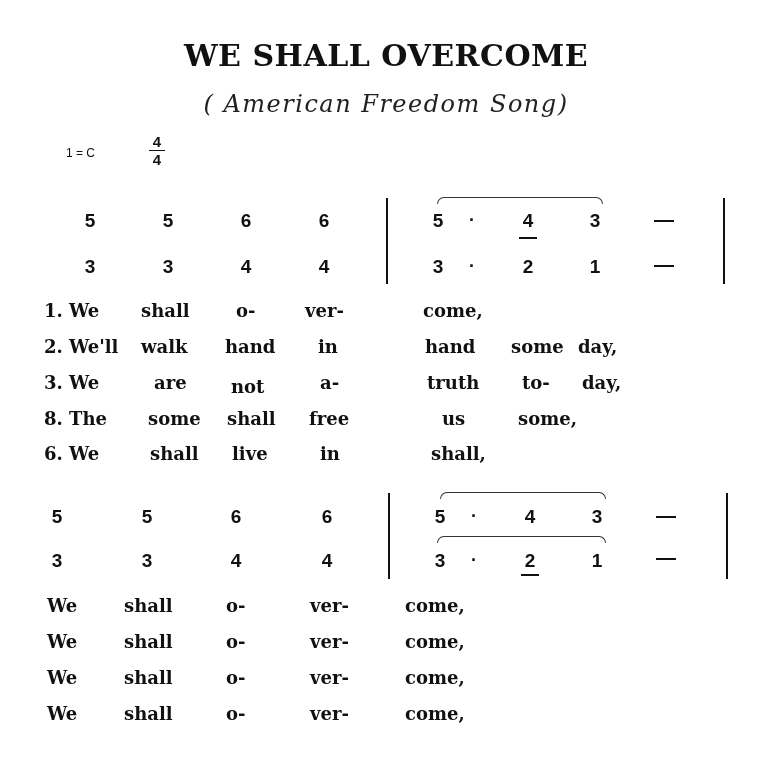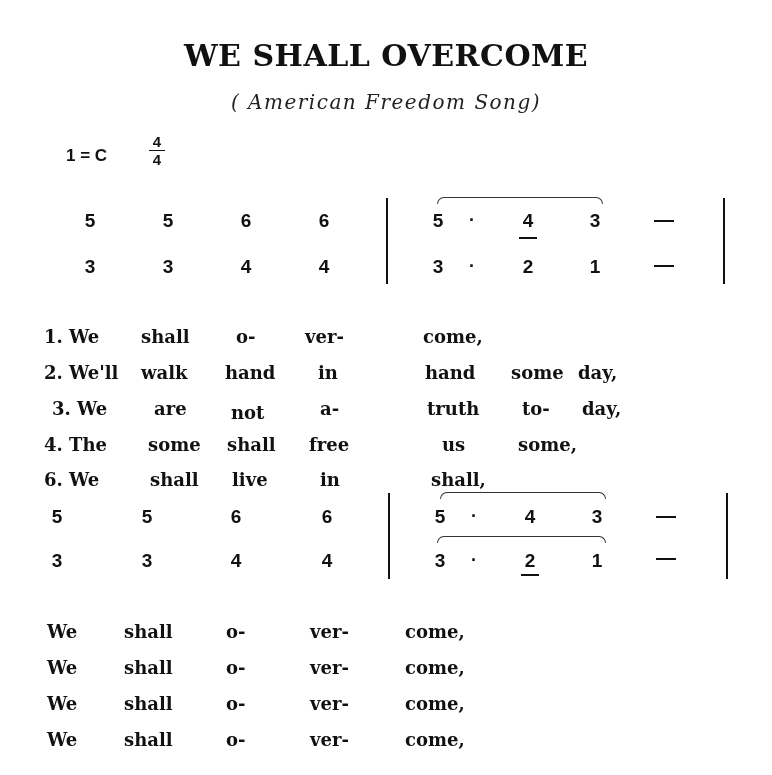--- a/index.html
+++ b/index.html
@@ -5,46 +5,46 @@
   html, body { margin: 0; padding: 0; background: #ffffff; }
   body { width: 772px; height: 775px; position: relative; overflow: hidden; color: #111; }
   .abs { position: absolute; }
   .title {
     left: 0; width: 772px; top: 38px; text-align: center;
     font-family: "DejaVu Serif", serif; font-weight: bold; font-size: 30px;
     letter-spacing: 0.5px; color: #111;
   }
   .subtitle {
     left: 0; width: 772px; top: 90px; text-align: center;
-    font-family: "DejaVu Serif", serif; font-style: italic; font-size: 20px;
+    font-family: "DejaVu Serif", serif; font-style: italic; font-size: 24px;
     letter-spacing: 1.5px; color: #222;
   }
   .key {
     left: 66px; top: 146px; font-family: "Liberation Sans", sans-serif;
-    font-weight: bold; font-size: 17px; color: #111;
+    font-weight: normal; font-size: 12px; color: #111;
   }
   .timesig {
     left: 148px; top: 133px; width: 18px; text-align: center;
     font-family: "Liberation Sans", sans-serif; font-weight: bold; font-size: 15px; line-height: 17px;
   }
   .timesig .line { border-top: 1.5px solid #111; margin: 0 1px; }
   .note {
     font-family: "Liberation Sans", sans-serif; font-weight: bold; font-size: 19px;
     width: 20px; text-align: center; color: #111;
   }
   .dot { font-family: "Liberation Sans", sans-serif; font-weight: bold; font-size: 18px; width: 12px; text-align: center; }
   .dash { height: 2px; width: 20px; background: #111; }
   .bar { width: 2px; background: #111; }
   .ul { height: 2px; background: #111; width: 18px; }
   .slur {
     border-top: 1.5px solid #333; border-left: 1.5px solid #333; border-right: 1.5px solid #333;
     border-radius: 8px 8px 0 0; height: 6px;
   }
   .lyric {
-    font-family: "DejaVu Serif", serif; font-size: 18px; color: #111; white-space: nowrap; margin-top: 26px;
+    font-family: "DejaVu Serif", serif; font-size: 18px; color: #111; white-space: nowrap;
   }
   .lyric.b { font-weight: bold; }
 </style>
 </head>
 <body>
 
 <div class="abs title">WE SHALL OVERCOME</div>
 <div class="abs subtitle">( American Freedom Song)</div>
 
 <div class="abs key">1 = C</div>
@@ -87,29 +87,29 @@
   <div class="abs lyric b" style="left:423px;top:300px">come,</div>
 
   <div class="abs lyric b" style="left:44px;top:336px">2. We'll</div>
   <div class="abs lyric b" style="left:141px;top:336px">walk</div>
   <div class="abs lyric b" style="left:225px;top:336px">hand</div>
   <div class="abs lyric b" style="left:318px;top:336px">in</div>
   <div class="abs lyric b" style="left:425px;top:336px">hand</div>
   <div class="abs lyric b" style="left:511px;top:336px">some</div>
   <div class="abs lyric b" style="left:578px;top:336px">day,</div>
 
-  <div class="abs lyric b" style="left:52px;top:372px">3. We</div>
+  <div class="abs lyric b" style="left:44px;top:372px">3. We</div>
   <div class="abs lyric b" style="left:154px;top:372px">are</div>
   <div class="abs lyric b" style="left:231px;top:376px">not</div>
   <div class="abs lyric b" style="left:320px;top:372px">a-</div>
   <div class="abs lyric b" style="left:427px;top:372px">truth</div>
   <div class="abs lyric b" style="left:522px;top:372px">to-</div>
   <div class="abs lyric b" style="left:582px;top:372px">day,</div>
 
-  <div class="abs lyric b" style="left:44px;top:408px">4. The</div>
+  <div class="abs lyric b" style="left:44px;top:408px">8. The</div>
   <div class="abs lyric b" style="left:148px;top:408px">some</div>
   <div class="abs lyric b" style="left:227px;top:408px">shall</div>
   <div class="abs lyric b" style="left:309px;top:408px">free</div>
   <div class="abs lyric b" style="left:442px;top:408px">us</div>
   <div class="abs lyric b" style="left:518px;top:408px">some,</div>
 
   <div class="abs lyric b" style="left:44px;top:443px">6. We</div>
   <div class="abs lyric b" style="left:150px;top:443px">shall</div>
   <div class="abs lyric b" style="left:232px;top:443px">live</div>
   <div class="abs lyric b" style="left:320px;top:443px">in</div>

